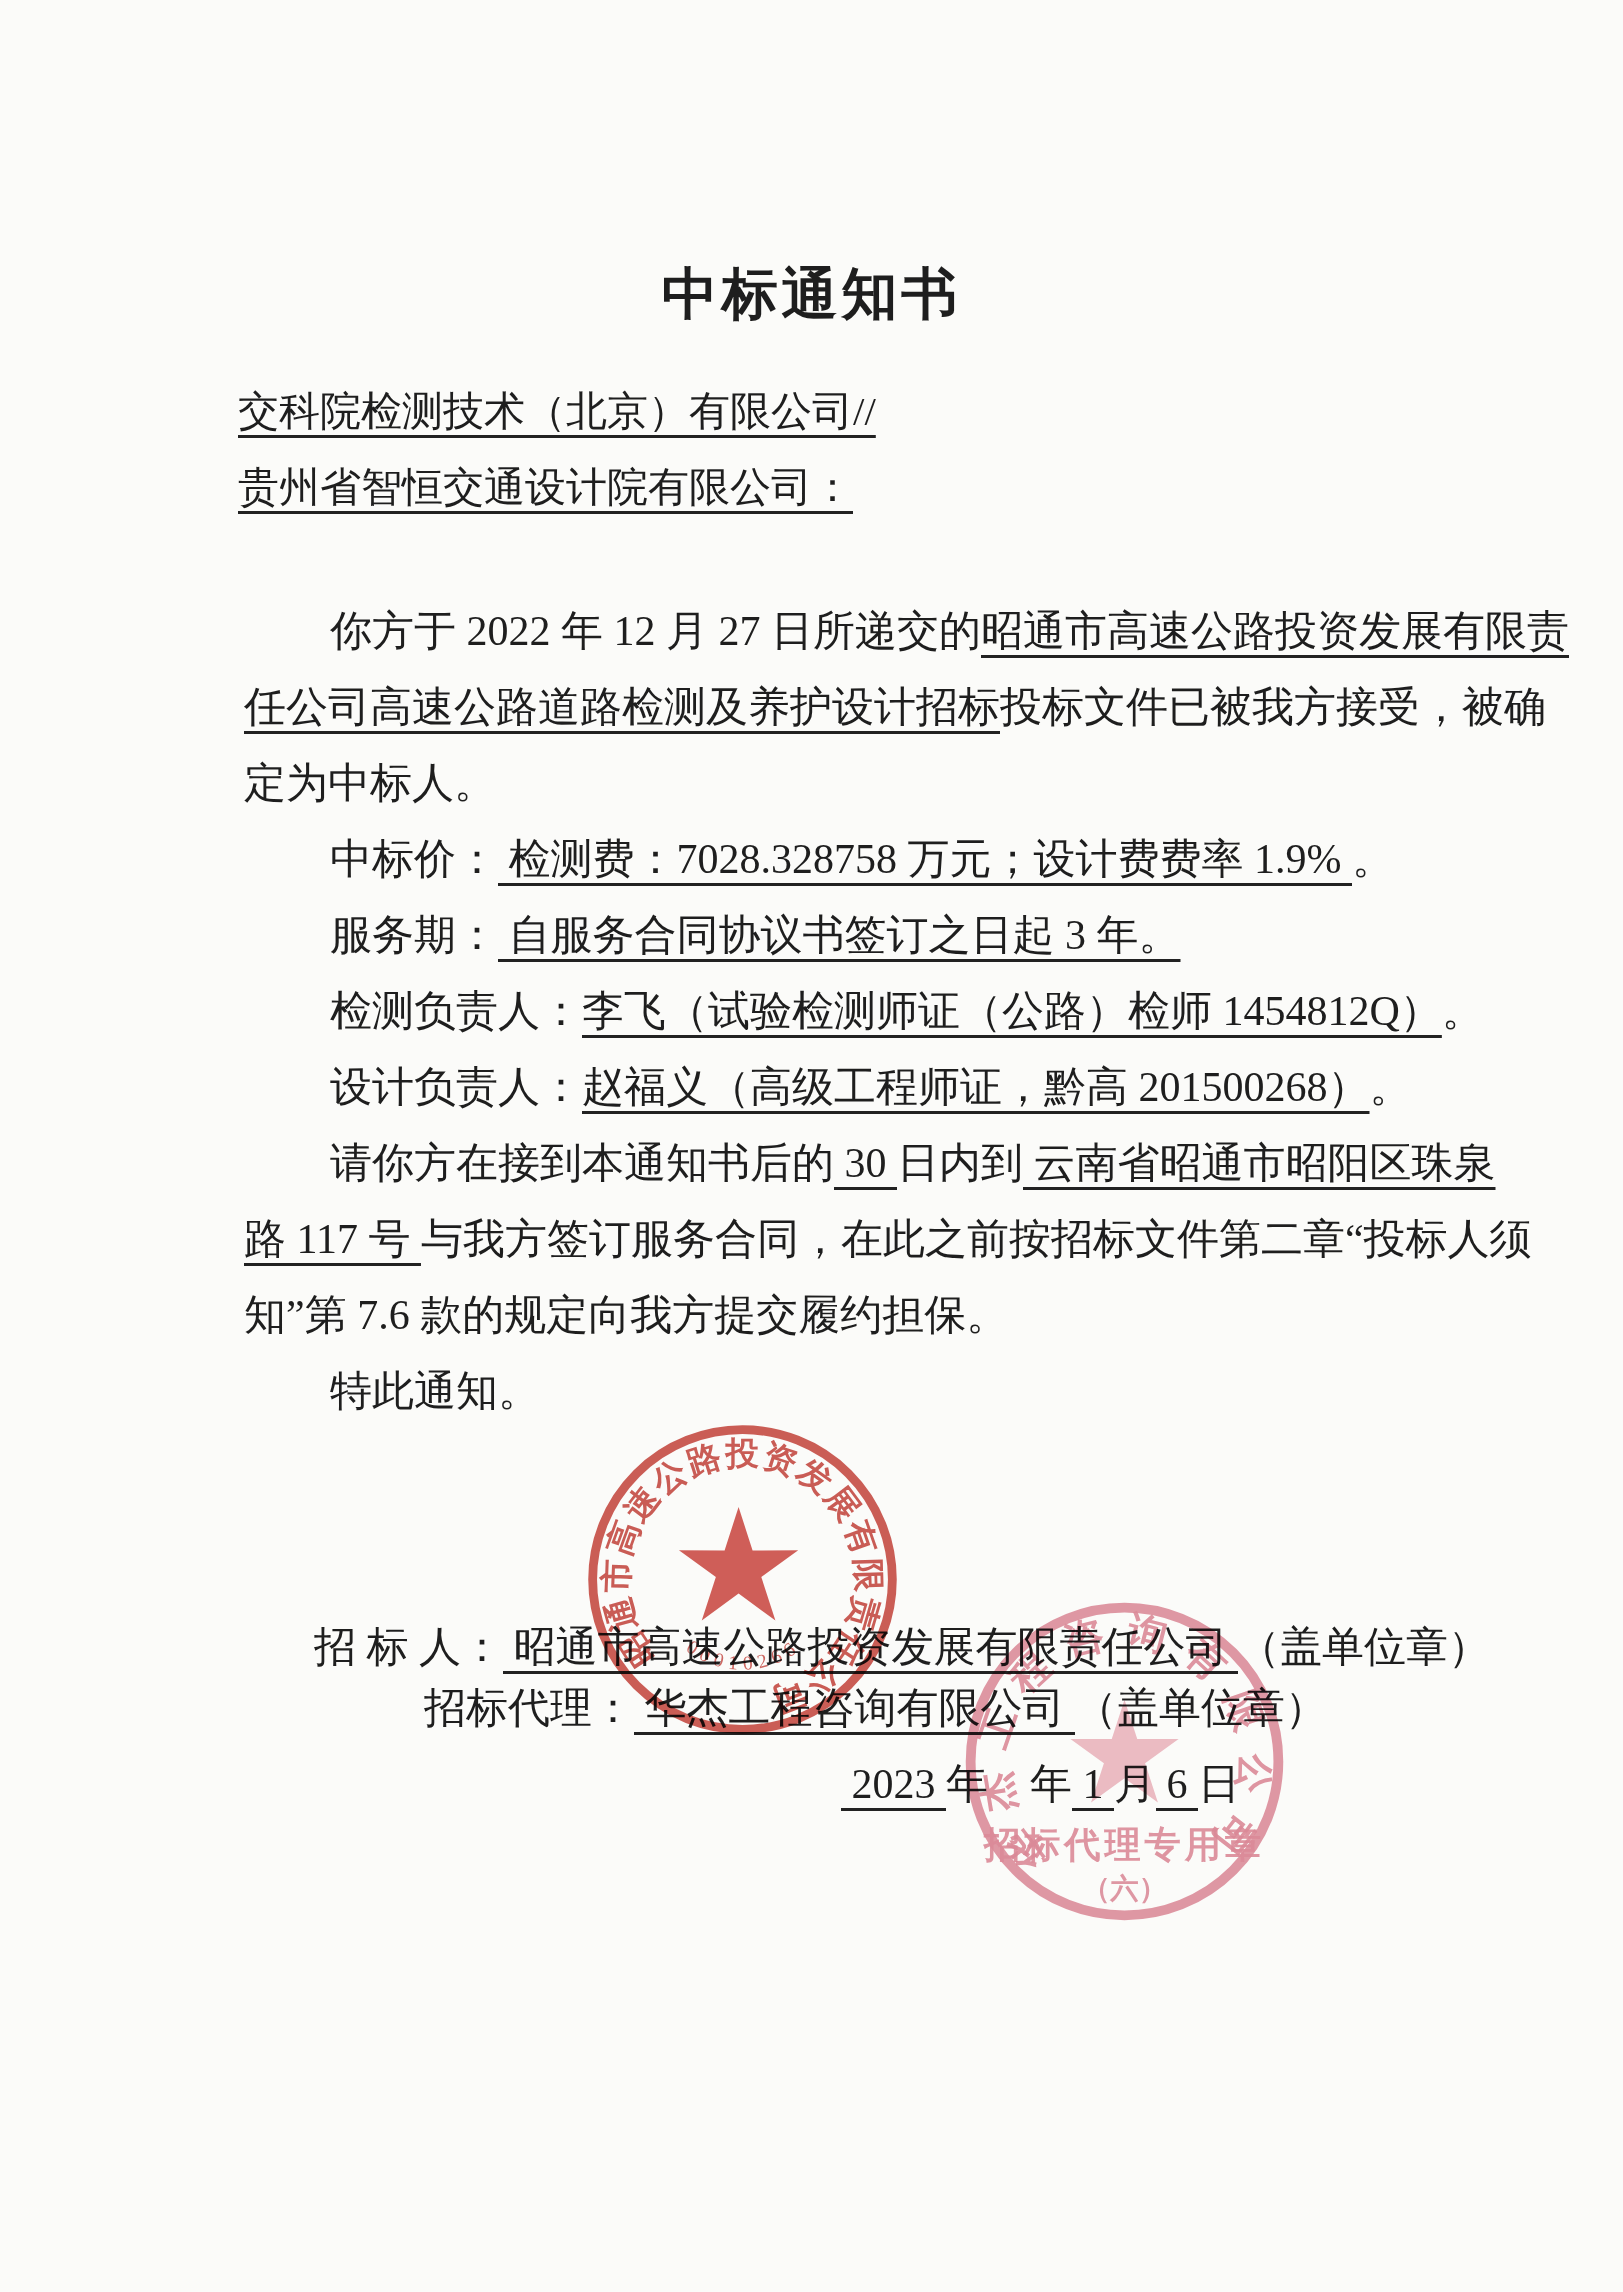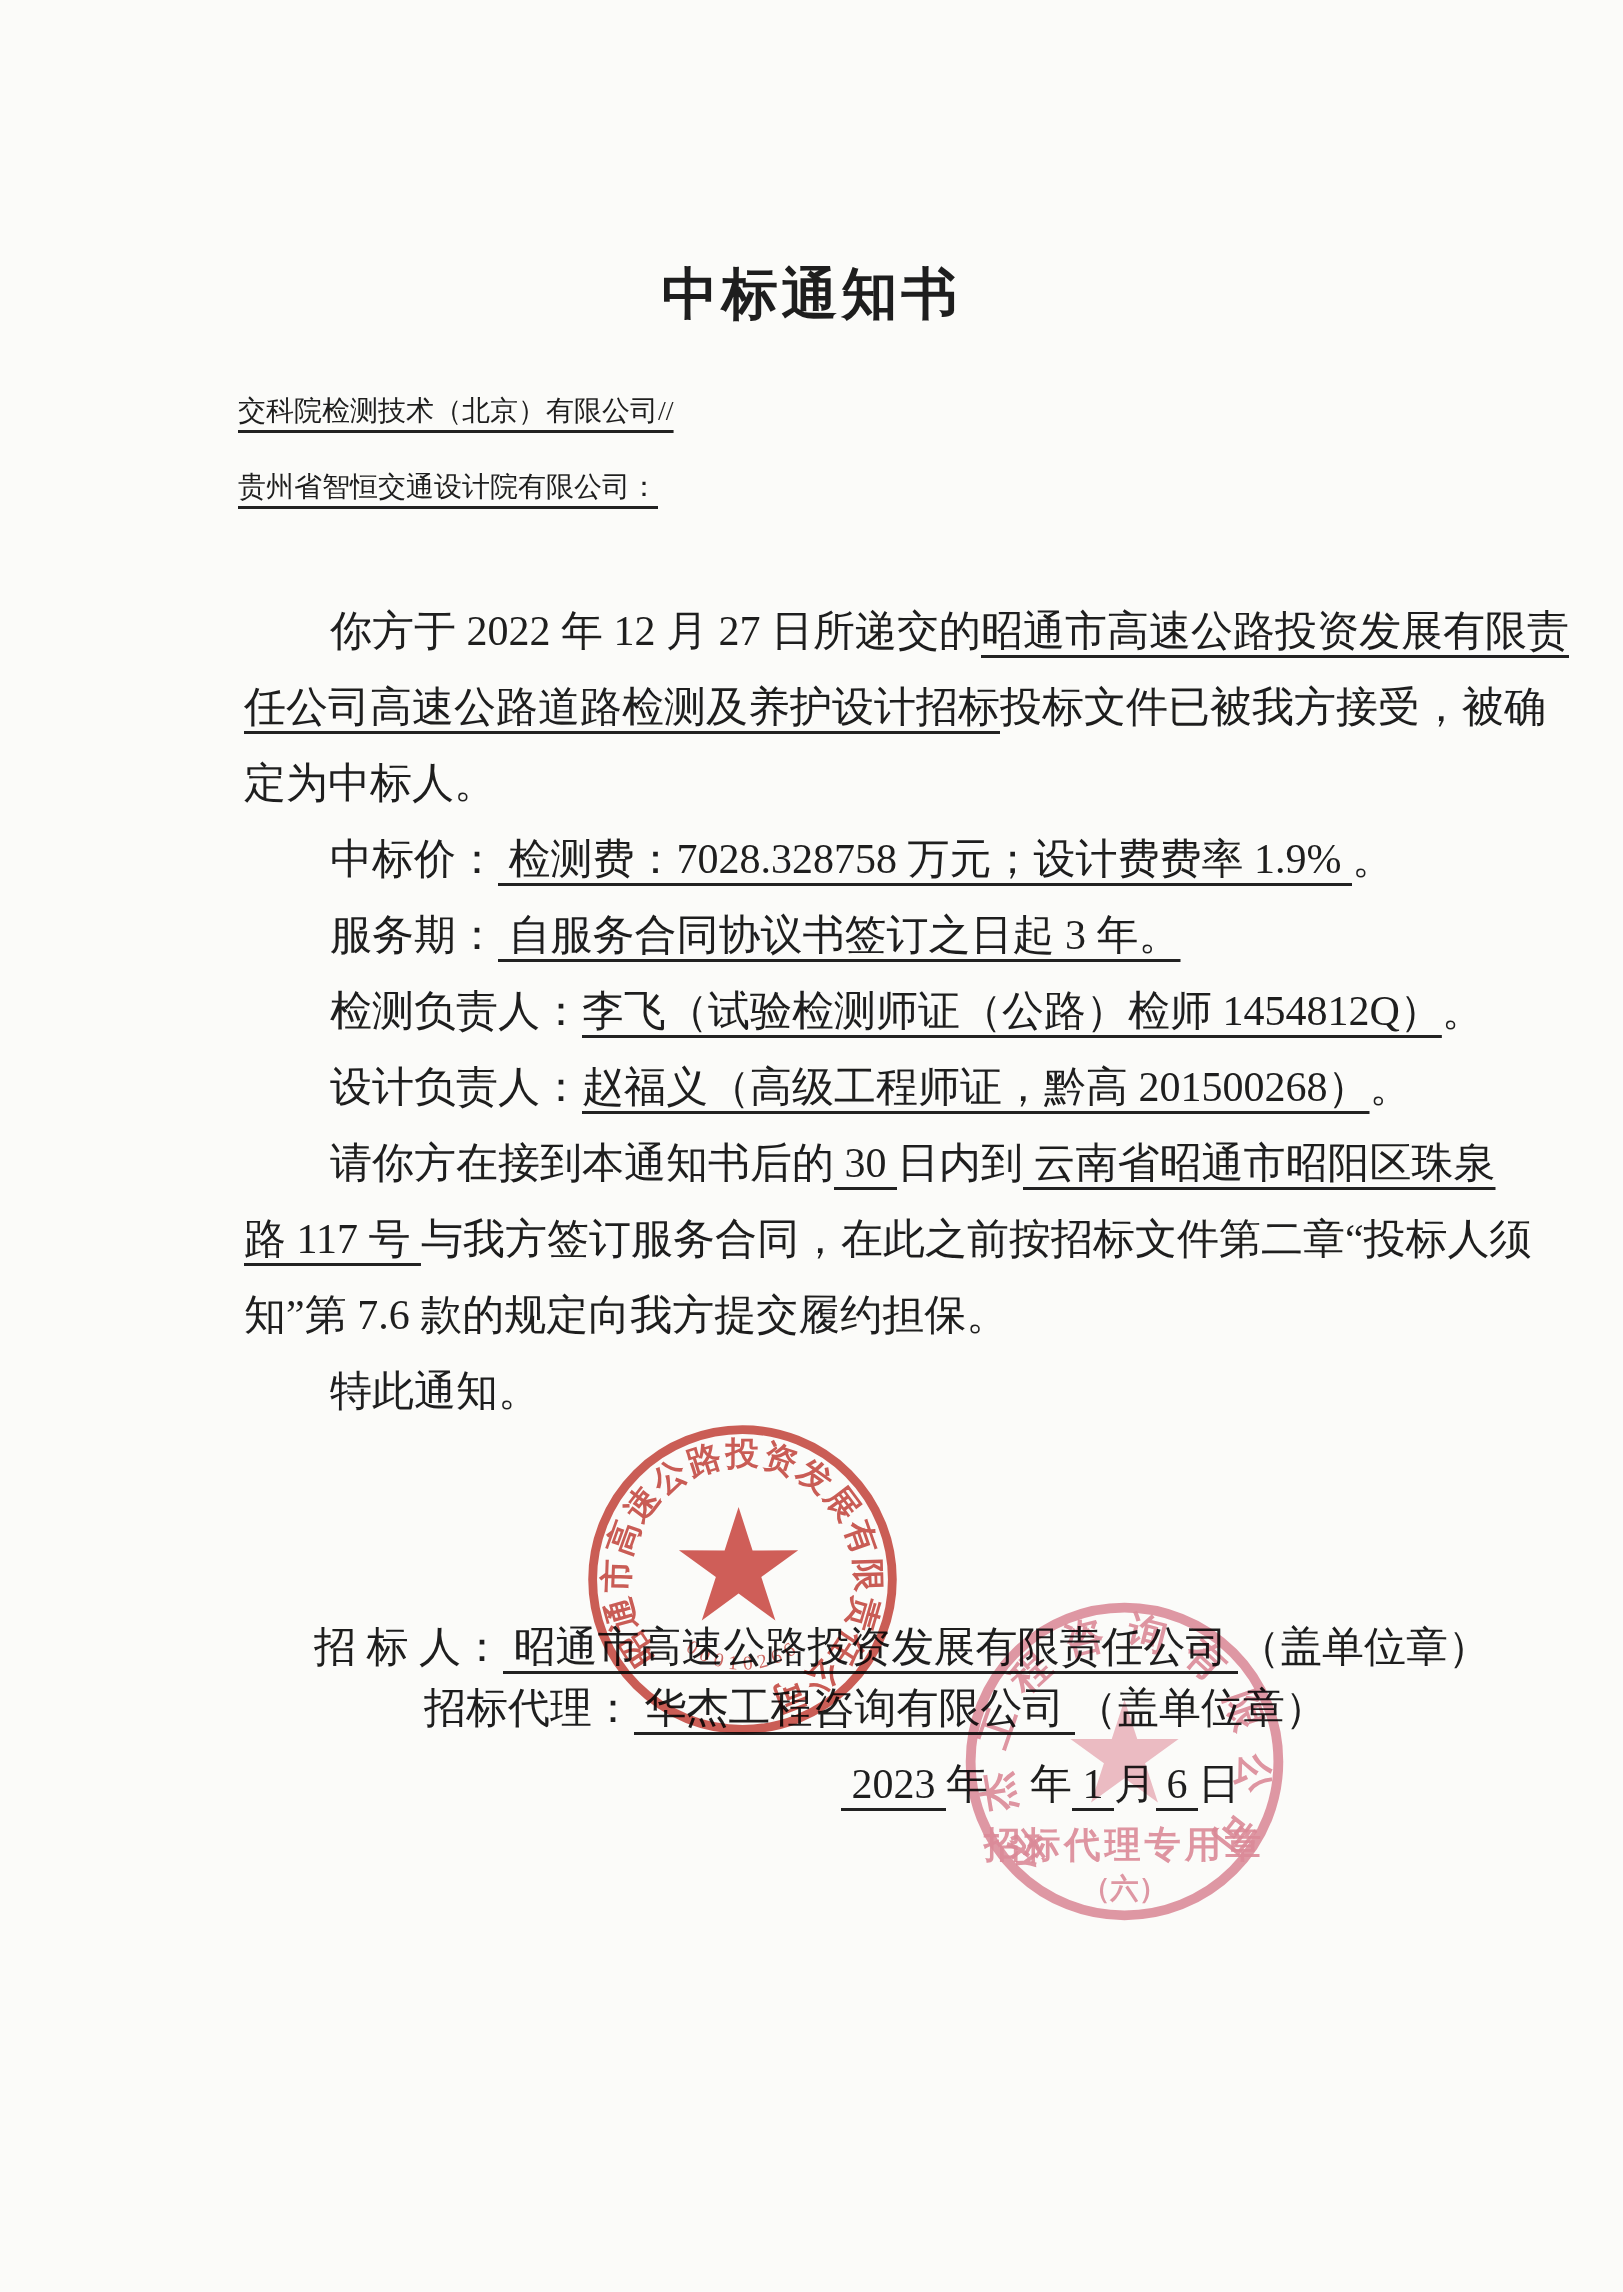--- a/index.html
+++ b/index.html
@@ -10,21 +10,21 @@
     background:#fbfbf9;
     overflow:hidden;
     font-family:"Liberation Serif","DejaVu Serif",serif;
     color:#1e1e1e;
   }
   .doc-title{
     position:absolute;top:257px;left:0;width:100%;
     text-align:center;font-size:56px;font-weight:bold;letter-spacing:3.9px;
   }
   .addressees{
-    position:absolute;left:238px;top:373px;font-size:28px;
+    position:absolute;left:238px;top:373px;font-size:41px;
   }
   .body-lines{
     position:absolute;left:244px;top:593px;font-size:42px;
   }
   .body-line{
     height:76px;line-height:76px;white-space:pre;
   }
   .body-line.indent{padding-left:86px;}
   .u{
     text-decoration:underline;

